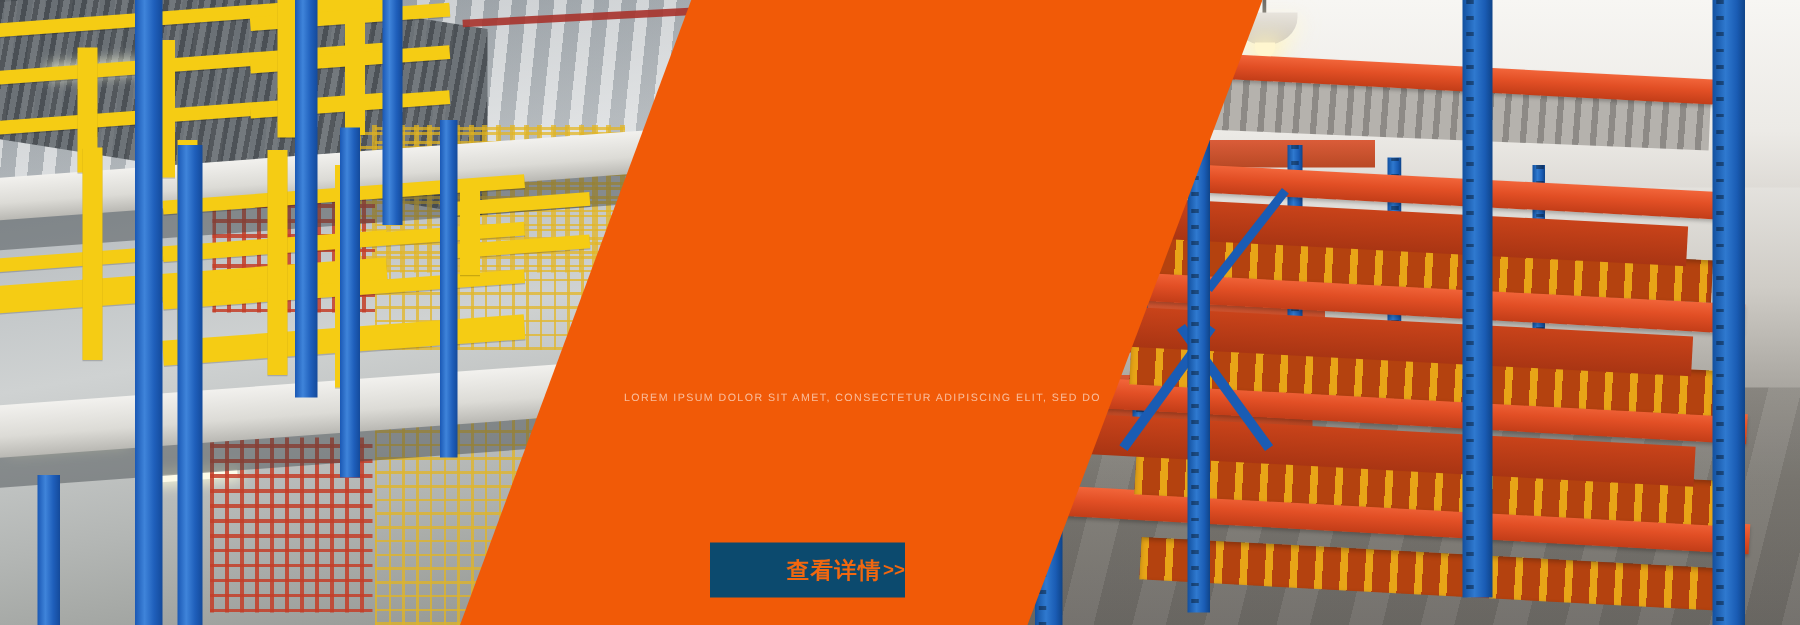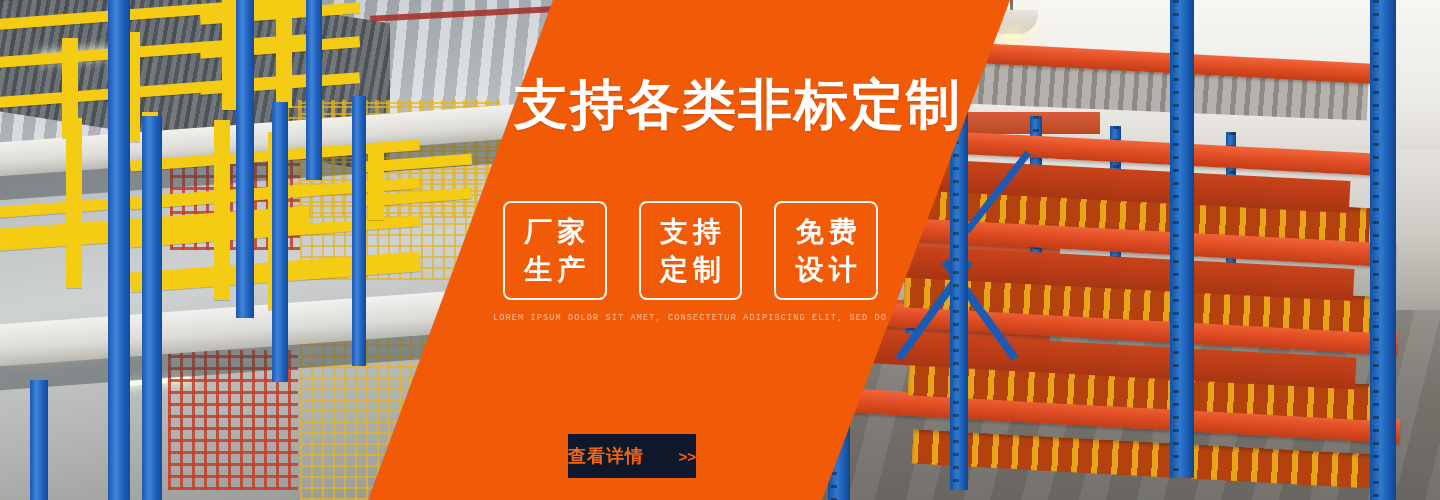--- a/index.html
+++ b/index.html
@@ -263,34 +263,34 @@
     position: absolute;
     left: 440px; top: 311px;
     width: 500px;
     text-align: center;
     color: rgba(255,255,255,.60);
     font-size: 8.5px;
     letter-spacing: 1.15px;
     line-height: 14.5px;
     text-transform: uppercase;
   }
-  .lorem div { white-space: nowrap; font-family: Liberation Mono, monospace; }
+  .lorem div { white-space: nowrap; }
 
   .cta-button {
     position: absolute;
     left: 568px; top: 434px;
-    width: 128px; height: 44px;
-    background: #0f172a;
+    width: 156px; height: 44px;
+    background: #0c4a6e;
     color: #f2670f;
     font-size: 18px;
     font-weight: bold;
     letter-spacing: 1px;
     display: flex;
     align-items: center;
-    justify-content: space-between;
+    justify-content: flex-end;
     cursor: pointer;
     user-select: none;
   }
   .cta-chev {
     font-size: 15px;
     font-weight: bold;
     margin-left: 1px;
     letter-spacing: 0;
   }
 </style>
@@ -399,39 +399,22 @@
     <div class="pr-upright" style="left:48px; top:56px; width:22px; height:450px;"></div>
     <div class="pr-upright" style="left:170px; top:76px; width:18px; height:414px;"></div>
     <div class="pr-upright" style="left:390px; top:0px; width:24px; height:478px;"></div>
     <div class="pr-upright" style="left:590px; top:0px; width:26px; height:500px;"></div>
   </div>
 
   <div class="orange-panel"></div>
 
   <div class="panel-content">
 
-    <div class="headline">
-      <span class="headline-shift">支持各类非标定制</span>
-    </div>
-
-
-    <div class="feature-row">
-      <div class="feature-box">
-        <span>厂家</span>
-        <span>生产</span>
-      </div>
-      <div class="feature-box">
-        <span>支持</span>
-        <span>定制</span>
-      </div>
-      <div class="feature-box">
-        <span>免费</span>
-        <span>设计</span>
-      </div>
-    </div>
+
+
 
     <div class="lorem">
       <div>LOREM IPSUM DOLOR SIT AMET, CONSECTETUR ADIPISCING ELIT, SED DO</div>
     </div>
 
     <div class="cta-button">
       <span>查看详情</span>
         <span class="cta-chev">&gt;&gt;</span>
     </div>
 

